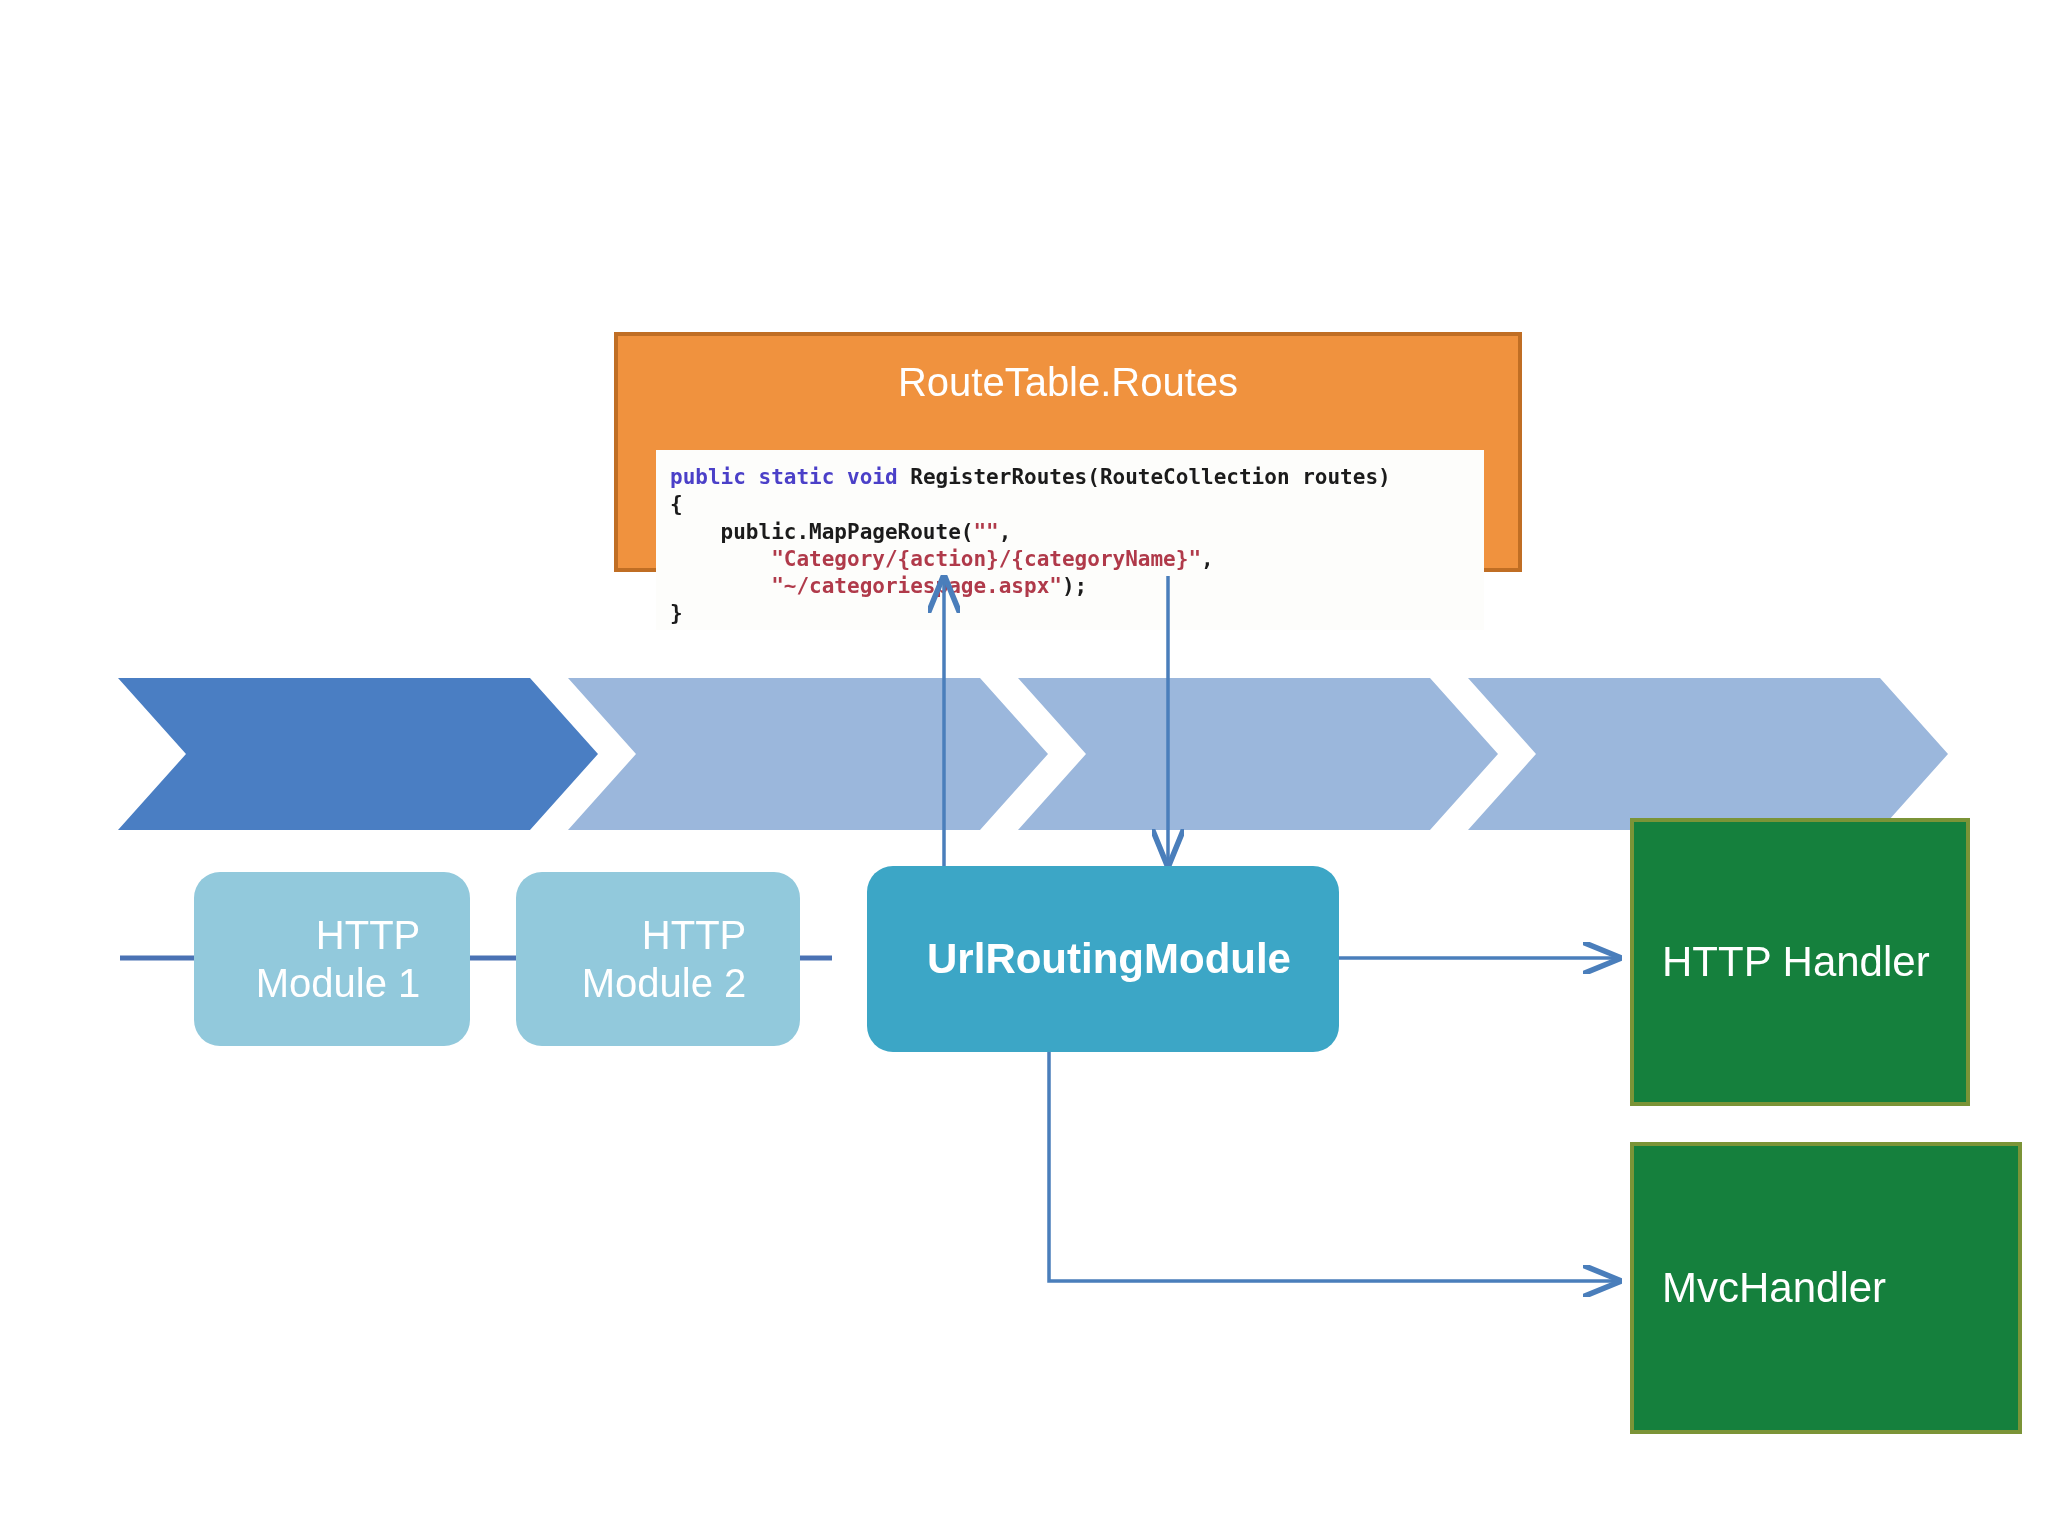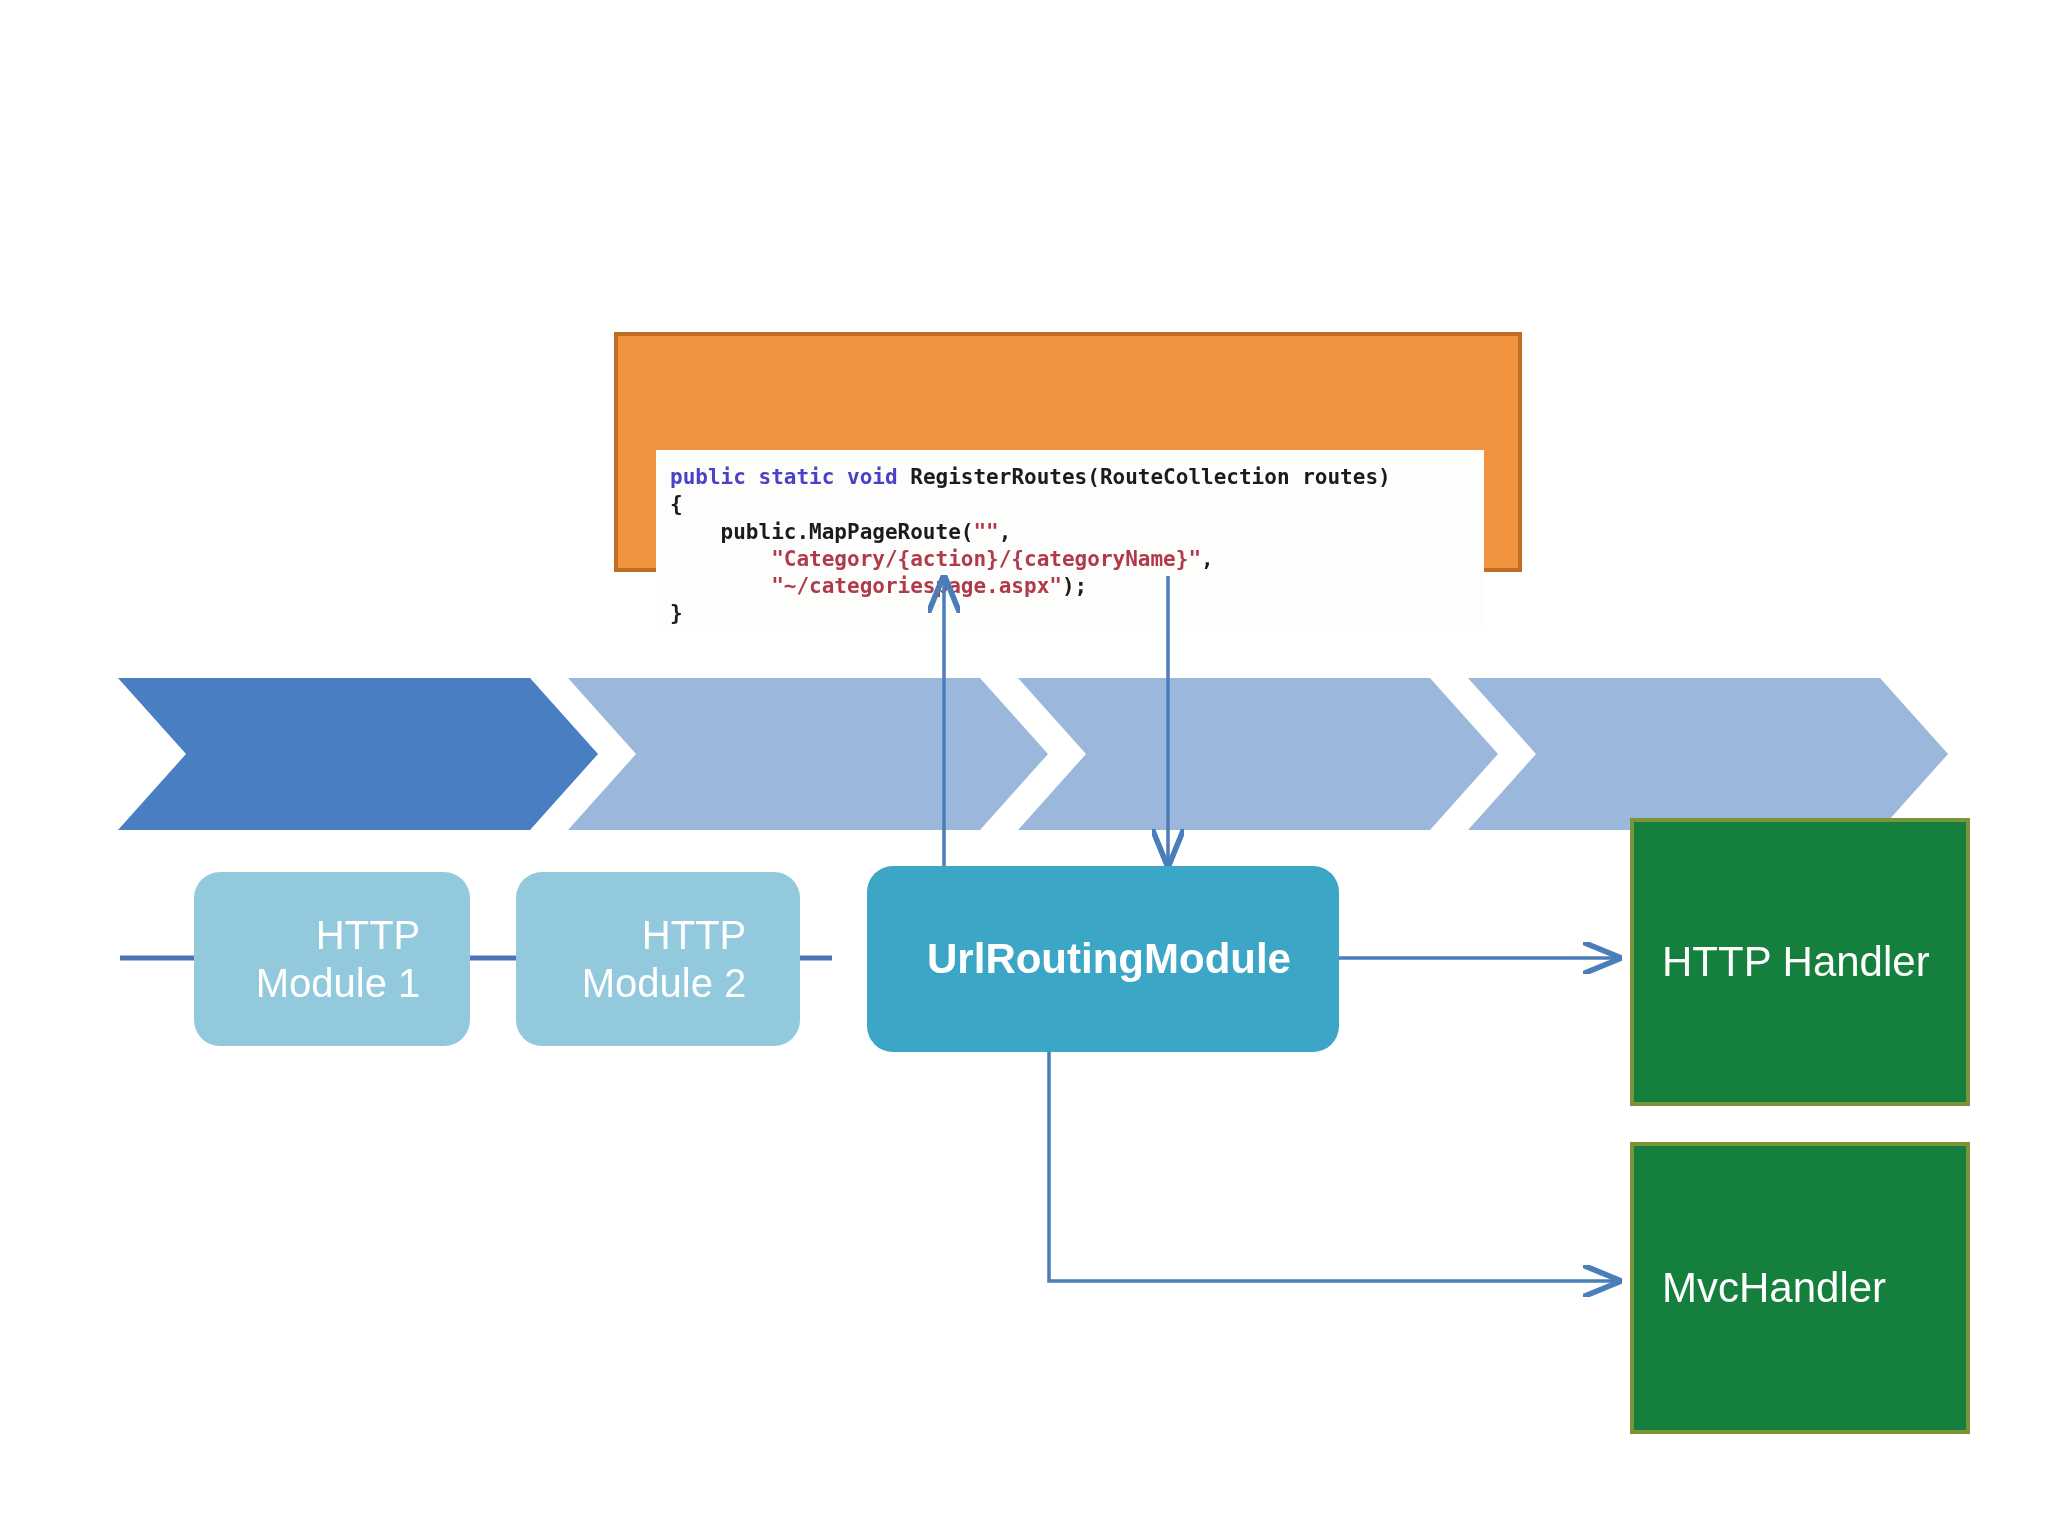--- a/index.html
+++ b/index.html
@@ -158,20 +158,21 @@
     <span class="ch-label">3. Action
 execution</span>
   </div>
   <div class="chevron" style="left:1468px; width:480px;">
     <span class="ch-label">4. Result
 execution</span>
   </div>
 </div>
 
 <div id="route-table-card">
+  <div id="route-table-title">RouteTable.Routes</div>
   <div id="code-snippet"><span class="kw">public</span> <span class="kw">static</span> <span class="kw">void</span><span> RegisterRoutes(RouteCollection routes)</span>
 <span>{</span>
 <span>    public.MapPageRoute(</span><span class="str">""</span><span>,</span>
         <span class="str">"Category/{action}/{categoryName}"</span><span>,</span>
         <span class="str">"~/categoriespage.aspx"</span><span>);</span>
 <span>}</span></div>
 </div>
 
 <svg class="arrow-layer" viewBox="0 0 2048 1536">
   <defs>
@@ -206,15 +207,15 @@
 </div>
 
 <div class="module-box strong" style="left:832px; top:866px; width:472px; height:186px;margin-left:35px;">
   <span class="mb-label">UrlRoutingModule</span>
 </div>
 
 <div class="handler-box" style="left:1630px; top:818px; width:340px; height:288px;">
   <span>HTTP Handler</span>
 </div>
 
-<div class="handler-box" style="left:1630px; top:1142px; width:340px; height:292px;">
+<div class="handler-box" style="left:1630px; top:1142px; width:392px; height:292px;">
   <span>MvcHandler</span>
 </div>
 
 </body></html>

